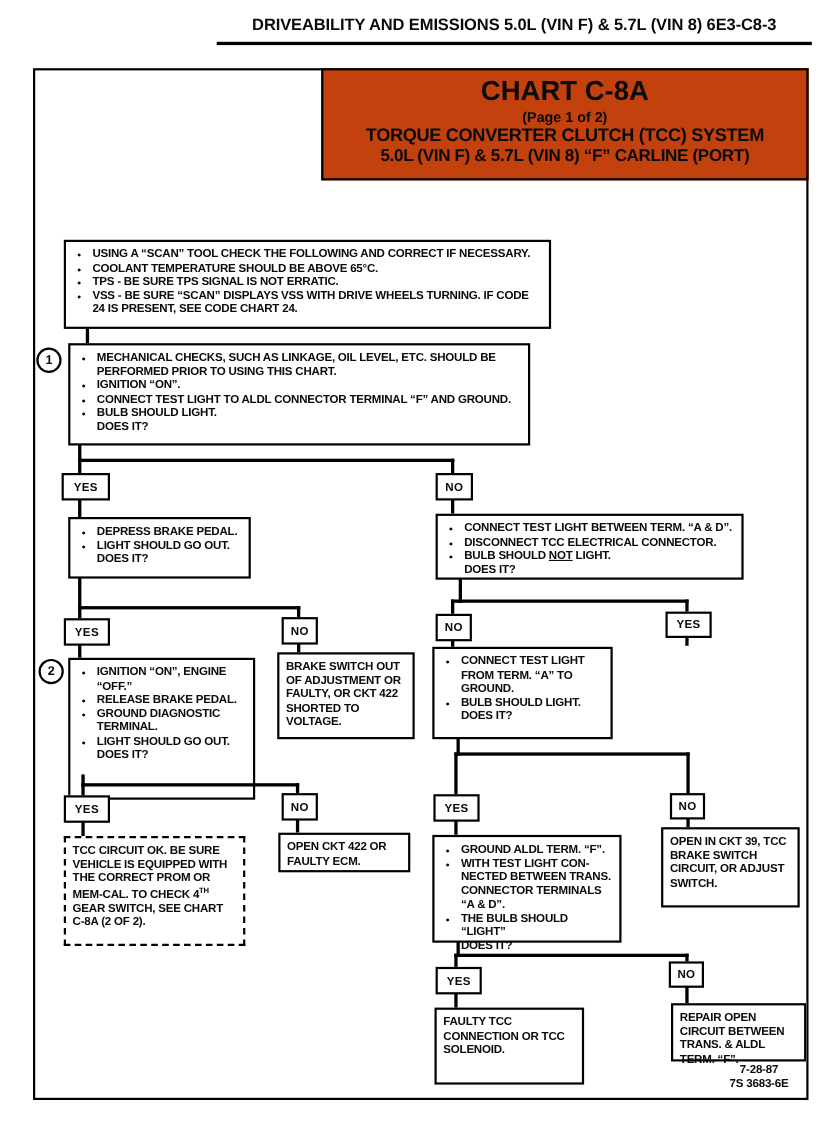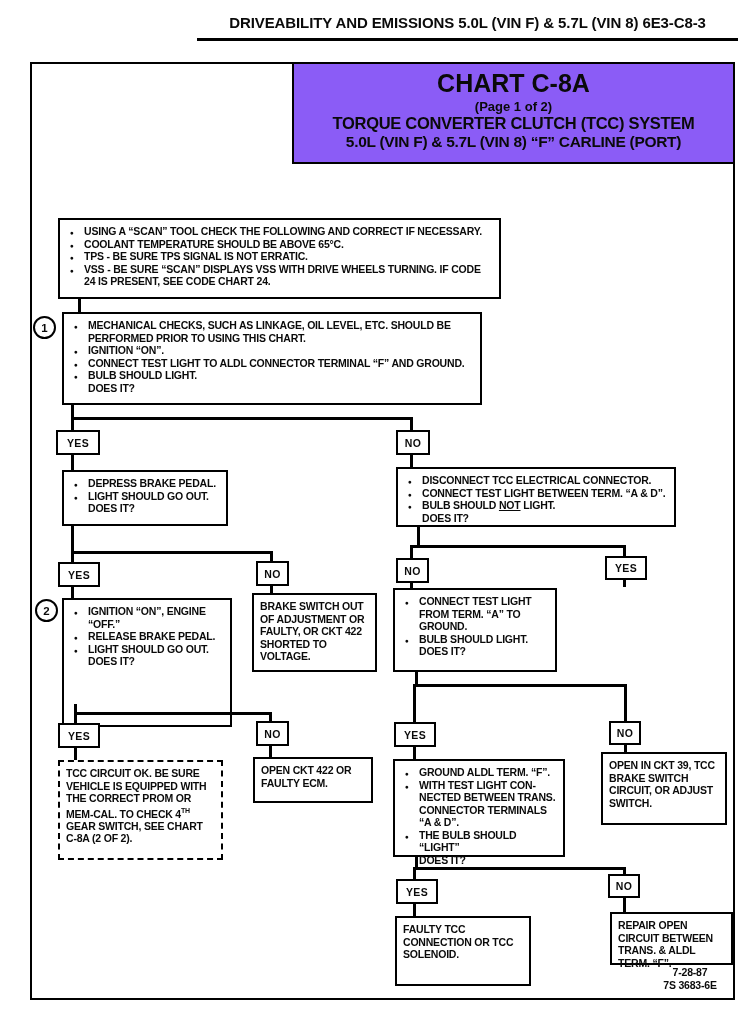--- a/index.html
+++ b/index.html
@@ -9,21 +9,21 @@
   }
   .header {
     position:absolute; left:195px; top:14px; width:545px;
     font-size:15px; font-weight:bold; text-align:center;
     letter-spacing:-0.1px; white-space:nowrap;
   }
   .header-rule { position:absolute; left:197px; top:38px; width:541px; height:3px; background:#000; }
   .outer { position:absolute; left:30px; top:62px; width:705px; height:938px; border:2.5px solid #000; box-sizing:border-box; }
   .title-block {
     position:absolute; left:292px; top:62px; width:443px; height:102px;
-    border:2.5px solid #000; box-sizing:border-box; background:#8b5cf6;
+    border:2.5px solid #000; box-sizing:border-box; background:#c2410c;
     text-align:center; padding-top:5px;
   }
   .t1 { font-size:25px; font-weight:bold; line-height:28px; white-space:nowrap; }
   .t2 { font-size:13px; font-weight:bold; line-height:15px; margin-top:2px; white-space:nowrap; }
   .t3 { font-size:16.5px; font-weight:bold; line-height:18px; white-space:nowrap; letter-spacing:-0.3px; }
   .t4 { font-size:15.5px; font-weight:bold; line-height:19px; white-space:nowrap; letter-spacing:-0.3px; }
   .box {
     position:absolute; border:2.5px solid #000; box-sizing:border-box; background:#fff;
     font-size:10.5px; font-weight:bold; line-height:12.5px; letter-spacing:-0.2px;
     padding:5px 6px 4px 6px;
@@ -95,22 +95,22 @@
   <div class="v" style="left:71px; top:454px; height:16px;"></div>
   <div class="v" style="left:410px; top:454px; height:13px;"></div>
 
   <div class="box" style="left:62px; top:470px; width:166px; height:56px;">
     <div class="li b"><span>DEPRESS BRAKE PEDAL.</span></div>
     <div class="li b"><span>LIGHT SHOULD GO OUT.</span></div>
     <div class="li"><span>DOES IT?</span></div>
   </div>
 
   <div class="box" style="left:396px; top:467px; width:280px; height:60px;">
+    <div class="li b"><span>CONNECT TEST LIGHT BETWEEN TERM. “A &amp; D”.</span></div>
     <div class="li b"><span>DISCONNECT TCC ELECTRICAL CONNECTOR.</span></div>
-    <div class="li b"><span>CONNECT TEST LIGHT BETWEEN TERM. “A &amp; D”.</span></div>
     <div class="li b">
       <span>BULB SHOULD </span><span class="u">NOT</span><span> LIGHT.</span>
     </div>
     <div class="li"><span>DOES IT?</span></div>
   </div>
 
   <div class="v" style="left:71px; top:525px; height:29px;"></div>
   <div class="h" style="left:71px; top:551px; width:202px;"></div>
   <div class="v" style="left:71px; top:551px; height:12px;"></div>
   <div class="v" style="left:270px; top:551px; height:11px;"></div>
@@ -118,20 +118,21 @@
   <div class="lbl" style="left:58px; top:562px; width:42px; height:25px;">YES</div>
   <div class="lbl" style="left:256px; top:561px; width:33px; height:25px;">NO</div>
 
   <div class="v" style="left:71px; top:586px; height:13px;"></div>
   <div class="v" style="left:270px; top:585px; height:9px;"></div>
 
   <div class="circle" style="left:35px; top:599px;">2</div>
   <div class="box" style="left:62px; top:598px; width:170px; height:129px;">
     <div class="li b"><span>IGNITION “ON”, ENGINE “OFF.”</span></div>
     <div class="li b"><span>RELEASE BRAKE PEDAL.</span></div>
+    <div class="li b"><span>GROUND DIAGNOSTIC TERMINAL.</span></div>
     <div class="li b"><span>LIGHT SHOULD GO OUT.</span></div>
     <div class="li"><span>DOES IT?</span></div>
   </div>
 
   <div class="box" style="left:252px; top:593px; width:125px; height:79px;">
     <span>BRAKE SWITCH OUT OF ADJUSTMENT OR FAULTY, OR CKT 422 SHORTED TO VOLTAGE.</span>
   </div>
 
   <div class="v" style="left:417px; top:526px; height:22px;"></div>
   <div class="h" style="left:410px; top:545px; width:216px;"></div>
@@ -159,21 +160,21 @@
   <div class="lbl" style="left:58px; top:723px; width:42px; height:25px;">YES</div>
   <div class="lbl" style="left:256px; top:721px; width:33px; height:25px;">NO</div>
 
   <div class="v" style="left:74px; top:747px; height:13px;"></div>
   <div class="v" style="left:269px; top:745px; height:12px;"></div>
 
   <div class="box dashed" style="left:58px; top:760px; width:165px; height:100px;">
     <span>TCC CIRCUIT OK.  BE SURE VEHICLE IS EQUIPPED WITH THE CORRECT PROM OR MEM-CAL.  TO CHECK 4</span><sup class="th">TH</sup><span> GEAR SWITCH, SEE CHART C-8A  (2 OF 2).</span>
   </div>
 
-  <div class="box" style="left:253px; top:757px; width:120px; height:46px;">
+  <div class="box" style="left:253px; top:757px; width:120px; height:36px;">
     <span>OPEN CKT 422 OR FAULTY ECM.</span>
   </div>
 
   <div class="v" style="left:415px; top:671px; height:16px;"></div>
   <div class="h" style="left:413px; top:684px; width:214px;"></div>
   <div class="v" style="left:413px; top:684px; height:38px;"></div>
   <div class="v" style="left:624px; top:684px; height:37px;"></div>
 
   <div class="lbl" style="left:394px; top:722px; width:42px; height:25px;">YES</div>
   <div class="lbl" style="left:609px; top:721px; width:32px; height:24px;">NO</div>

